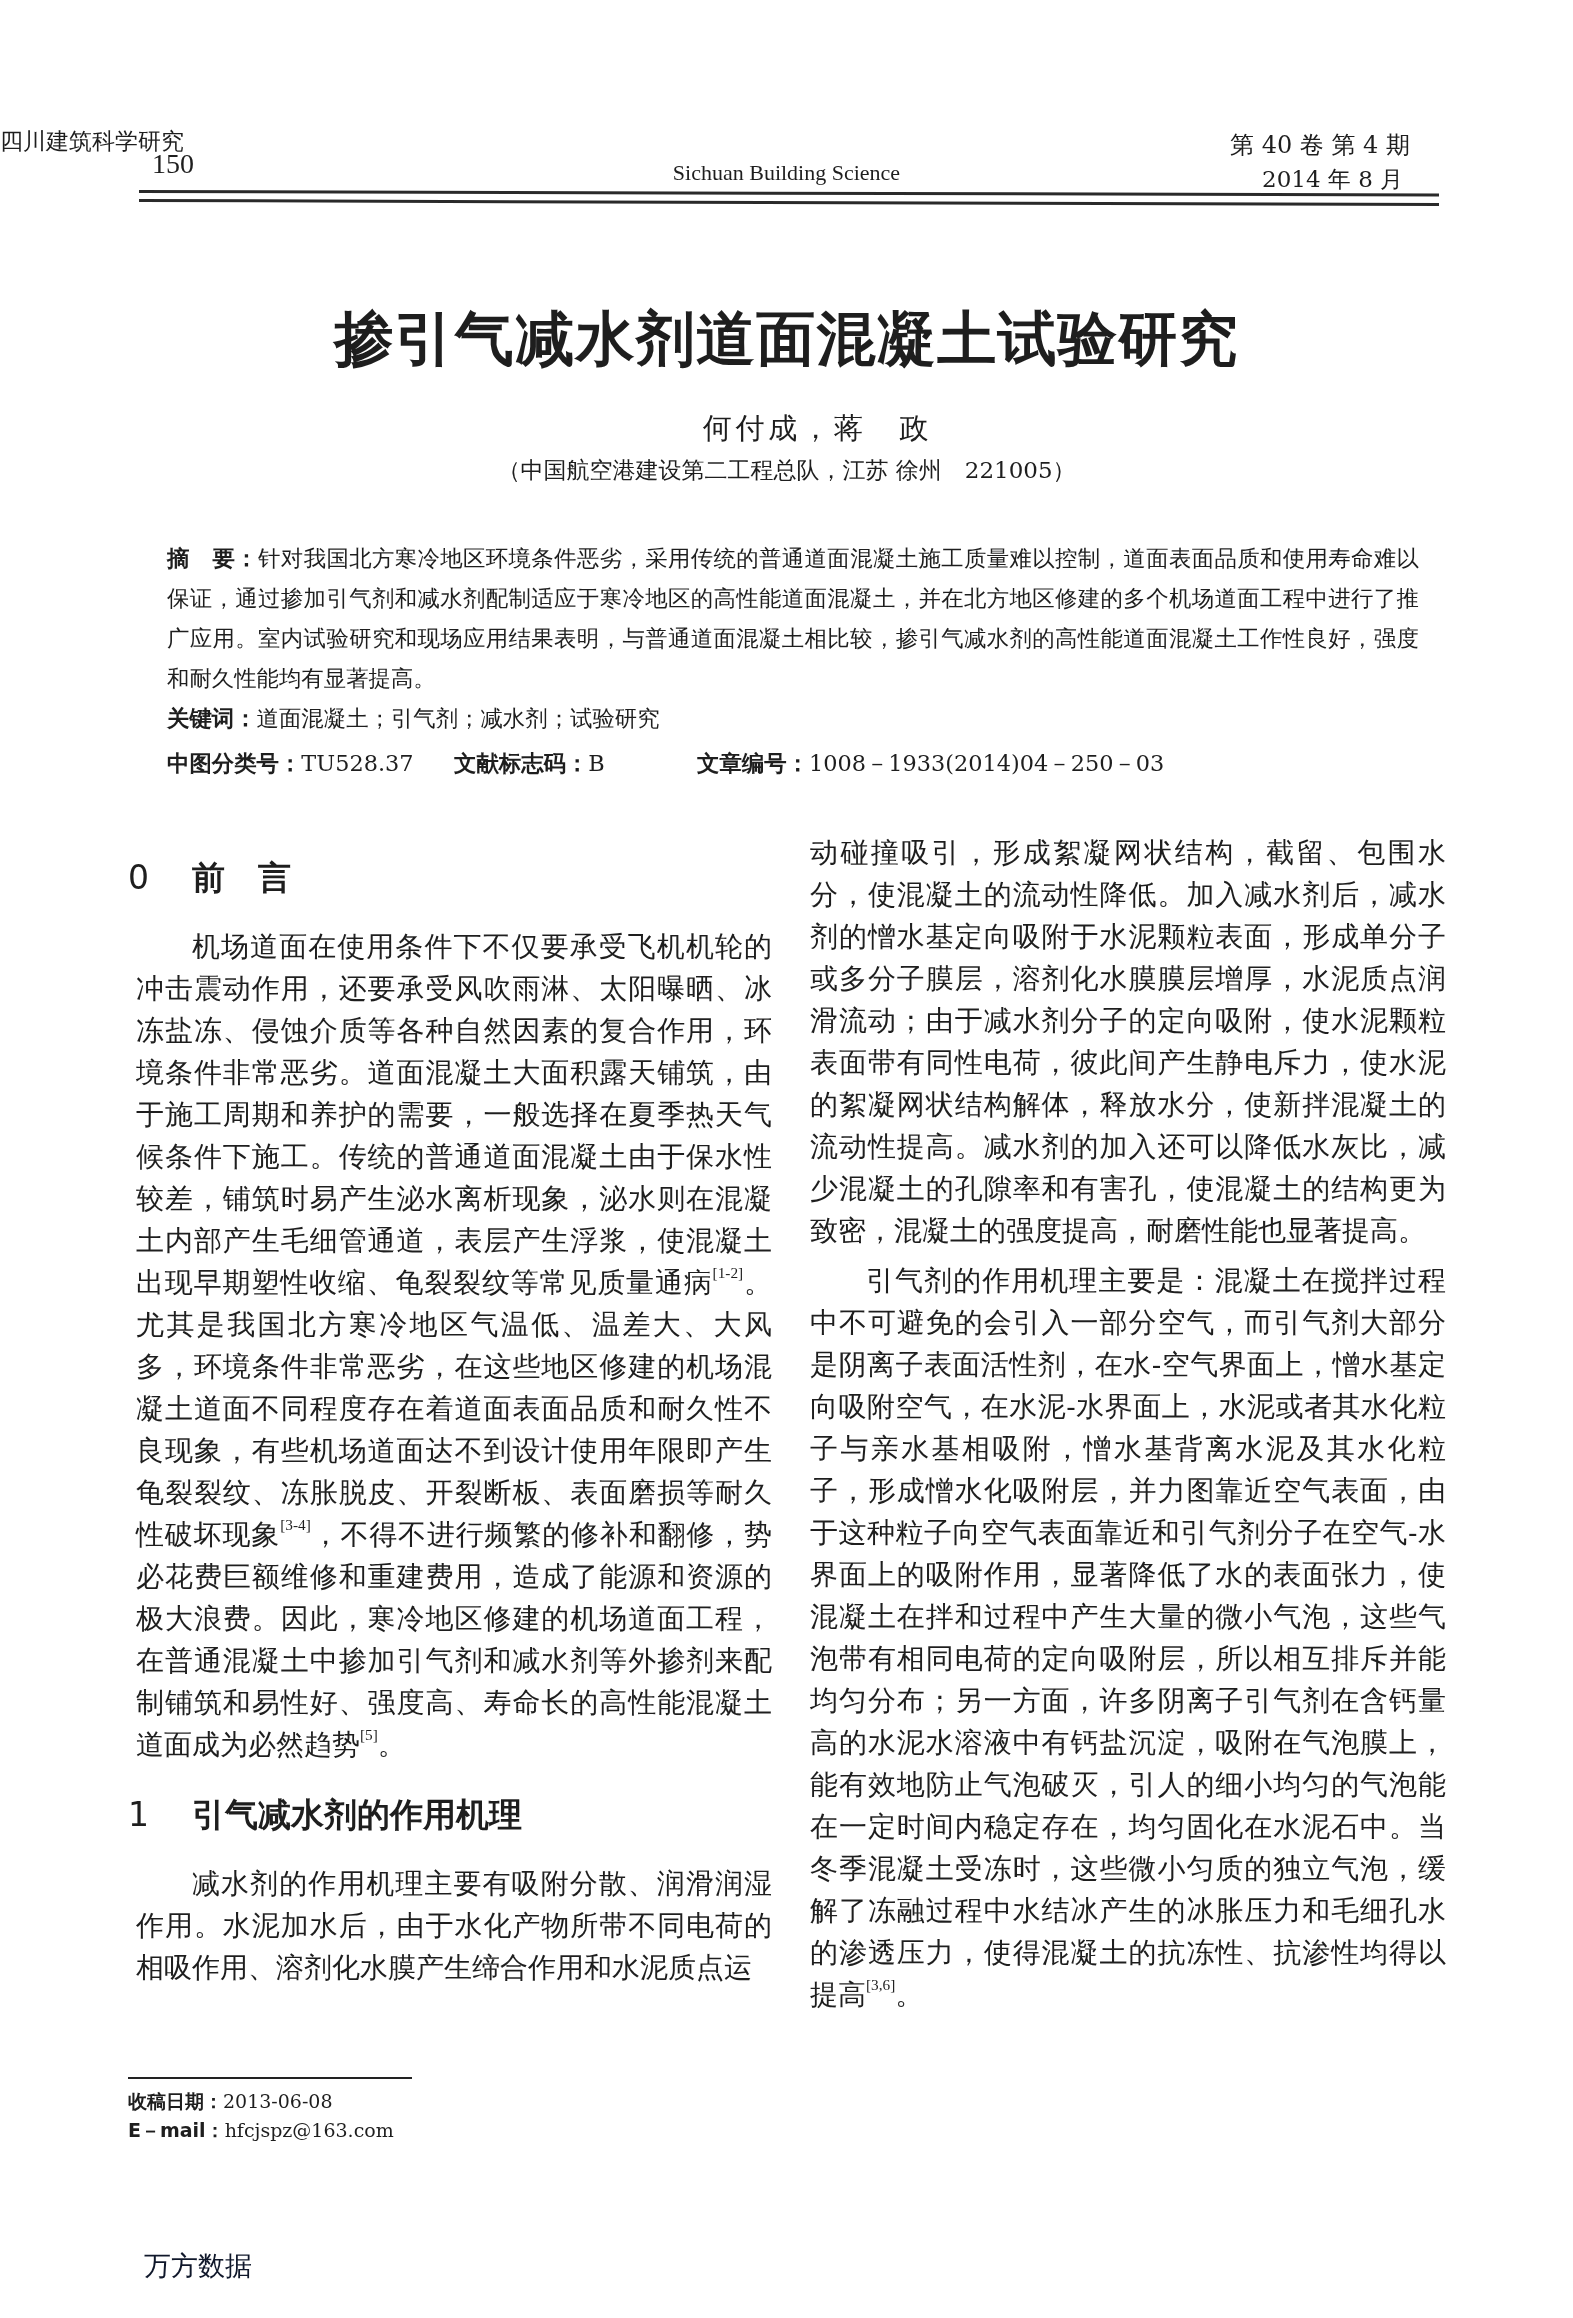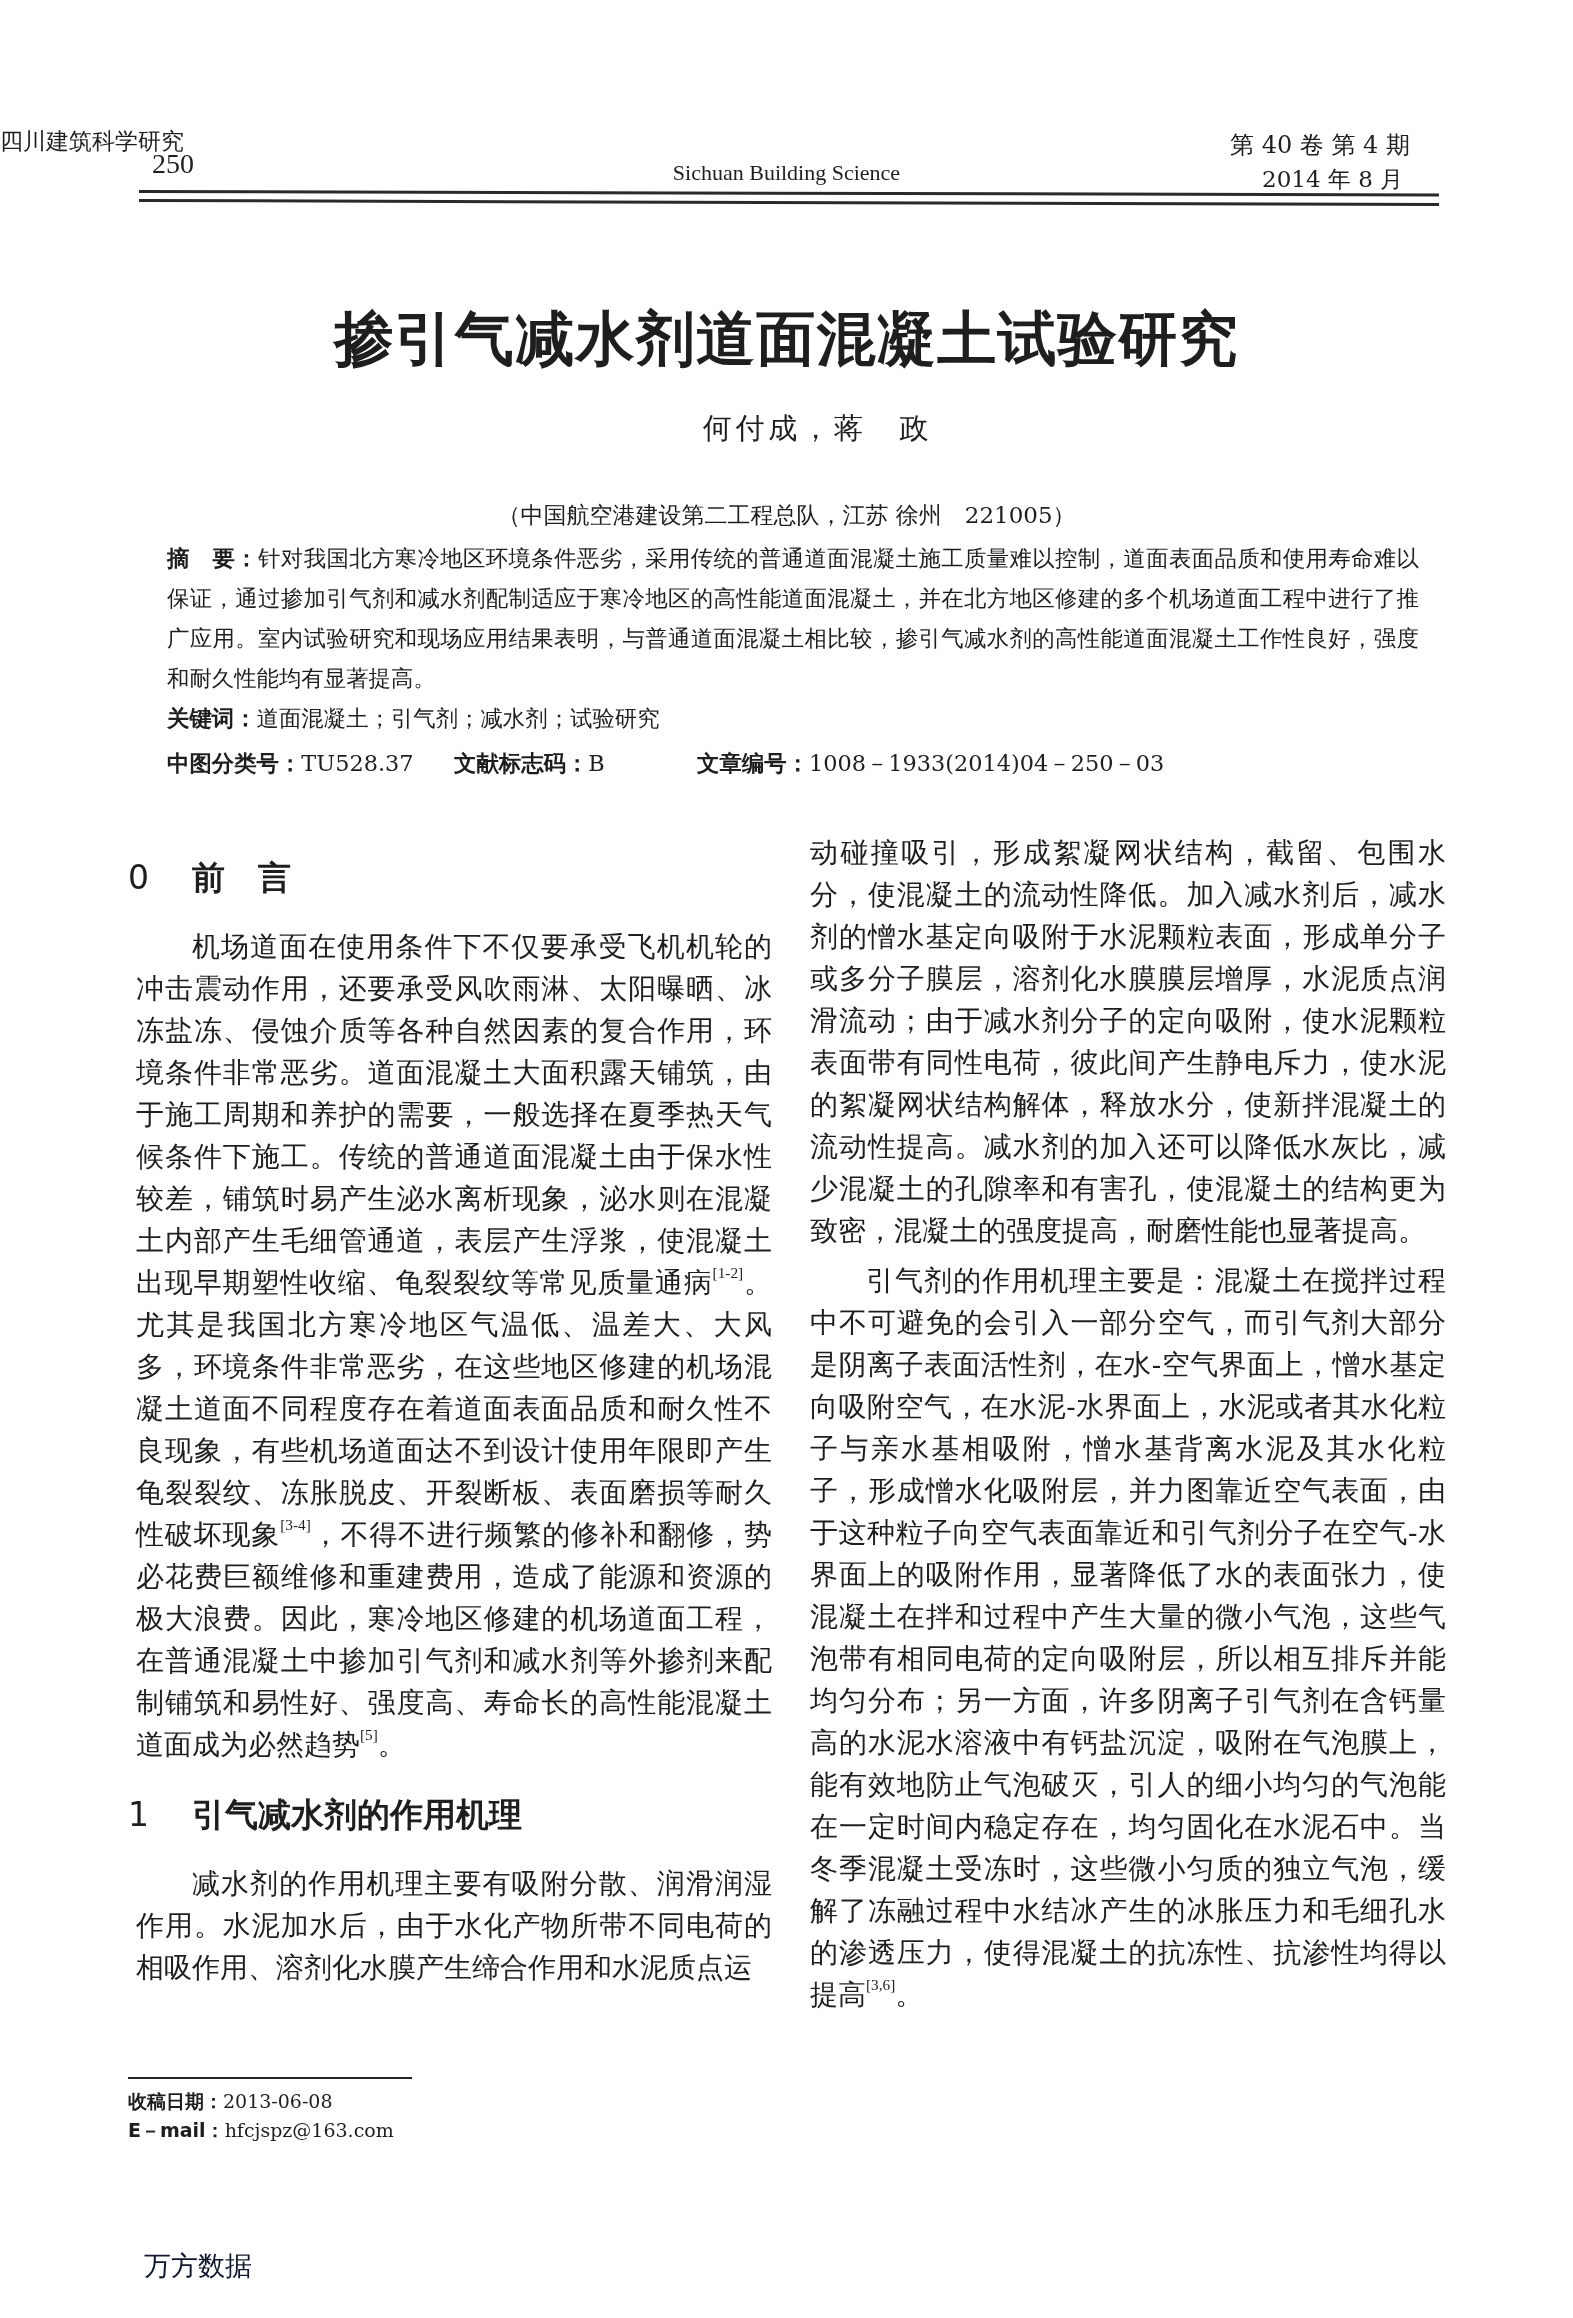--- a/index.html
+++ b/index.html
@@ -10,21 +10,21 @@
   .pagenum { left:152px; top:148px; font-size:28px; font-family:"Liberation Serif",serif; }
   .journal-cn { left:0; width:1501px; top:126px; font-size:23px; }
   .journal-en { left:0; width:1573px; text-align:center; top:160px; font-size:22px; font-family:"Liberation Serif",serif; }
   .vol { left:1230px; top:129px; font-size:24px; }
   .date { left:1262px; top:164px; font-size:23px; }
   .rule1 { left:139px; top:190px; width:1300px; height:2.6px; background:#2a2a2a; transform:rotate(0.15deg); transform-origin:left; }
   .rule2 { left:139px; top:199px; width:1300px; height:3.2px; background:#2a2a2a; transform:rotate(0.18deg); transform-origin:left; }
   
   .title { left:0; width:1573px; text-align:center; top:300px; font-size:59px; font-weight:bold; letter-spacing:1.3px; }
   .authors { left:0; width:1573px; text-align:center; top:409px; font-size:29px; letter-spacing:3.8px;padding-left:31px; }
-  .affil { left:0; width:1573px; text-align:center; top:455px; font-size:23px;margin-top:45px; }
+  .affil { left:0; width:1573px; text-align:center; top:455px; font-size:23px; }
   
   .abstract { left:167px; top:538px; width:1252px; font-size:22.4px; line-height:40px; text-align:justify; }
   .abstract b, .meta b { font-weight:bold; font-family:"DejaVu Sans","Liberation Sans",sans-serif; }
   .keywords { left:167px; top:699px; font-size:22.4px; line-height:38px; }
   .meta { left:167px; top:744px; width:1252px; font-size:22.4px; line-height:38px; }
   .meta span.cell { display:inline-block; }
   
   .col { width:652px; font-size:28px; line-height:42px; text-align:justify; }
   .col p { margin:8px; text-indent:2em; }
   .col p.noindent { text-indent:0; }
@@ -36,21 +36,21 @@
   sup { font-size:15.3px; vertical-align:14px; line-height:0; font-family:"Liberation Serif",serif; }
   
   .fn-rule { left:128px; top:2077px; width:284px; height:1.9px; background:#222; }
   .footnote { left:128px; top:2087px; width:613px; font-size:19px; line-height:29px; }
   .footnote b { font-family:"DejaVu Sans","Liberation Sans",sans-serif; }
   .watermark { left:144px; top:2248px; font-size:27px; color:#0f172a; font-family:"DejaVu Serif",serif; }
 </style>
 </head>
 <body>
 
-<div class="abs pagenum">250</div>
+<div class="abs pagenum">150</div>
 <div class="abs journal-cn">四川建筑科学研究</div>
 <div class="abs journal-en">Sichuan Building Science</div>
 <div class="abs vol">第 40 卷  第 4 期</div>
 <div class="abs date">2014 年 8 月</div>
 <div class="abs rule1"></div>
 <div class="abs rule2"></div>
 
 <div class="abs title">掺引气减水剂道面混凝土试验研究</div>
 <div class="abs authors">何付成，蒋　政</div>
 <div class="abs affil">（中国航空港建设第二工程总队，江苏 徐州　221005）</div>

